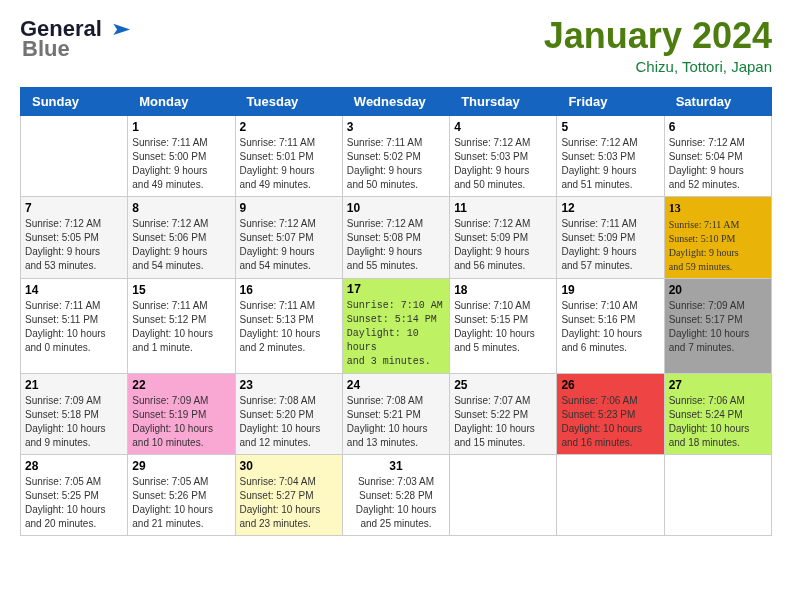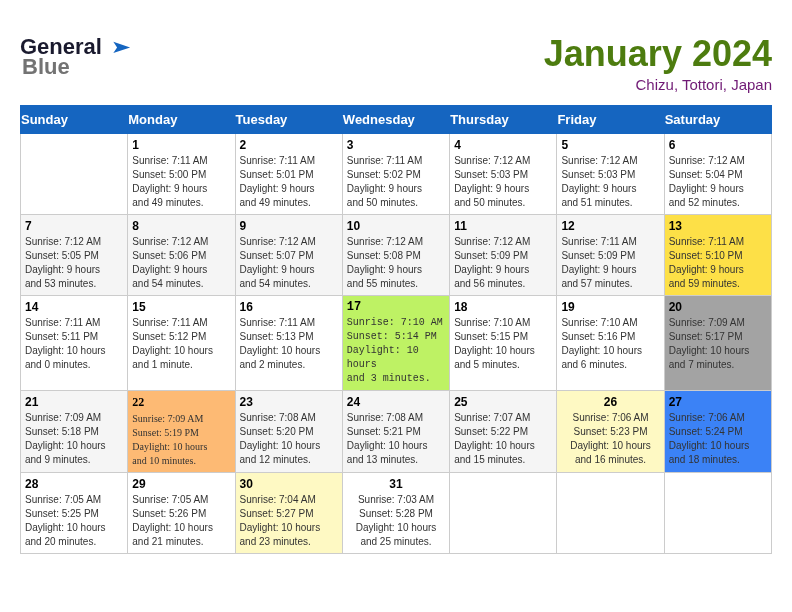--- a/index.html
+++ b/index.html
@@ -6,21 +6,20 @@
     body {
       font-family: Arial, sans-serif;
       background: #fff;
       width: 792px;
       height: 612px;
       overflow: hidden;
     }
     .container {
       width: 792px;
       padding: 16px 20px 10px 20px;
-      margin-top: 18px;
     }
     .header {
       display: flex;
       justify-content: space-between;
       align-items: flex-start;
       margin-bottom: 12px;
     }
     .logo {
       display: flex;
       flex-direction: column;
@@ -36,34 +35,34 @@
       text-align: right;
     }
     .month-title {
       font-size: 36px;
       font-weight: bold;
       color: #4d7c0f;
       line-height: 1.1;
     }
     .location {
       font-size: 15px;
-      color: #701a75;
+      color: #15803d;
       margin-top: 2px;
     }
     table {
       width: 100%;
       border-collapse: collapse;
       font-size: 11px;
     }
     thead tr th {
       background-color: #1565c0;
       color: #fff;
       font-weight: bold;
       font-size: 13px;
-      padding: 6px 0;
+      padding: 6px 11px;
       text-align: left;
       border: 1px solid #1565c0;
     }
     tbody tr td {
       vertical-align: top;
       border: 1px solid #ccc;
       padding: 4px 4px 4px 4px;
       min-height: 80px;
       width: 14.28%;
       background: #fff;
@@ -165,21 +164,21 @@
             <div class="day-info">Sunrise: 7:12 AM<br>Sunset: 5:08 PM<br>Daylight: 9 hours<br>and 55 minutes.</div>
           </td>
           <td style="background: rgb(245, 245, 245);">
             <span class="day-number">11</span>
             <div class="day-info">Sunrise: 7:12 AM<br>Sunset: 5:09 PM<br>Daylight: 9 hours<br>and 56 minutes.</div>
           </td>
           <td style="background: rgb(245, 245, 245);">
             <span class="day-number">12</span>
             <div class="day-info">Sunrise: 7:11 AM<br>Sunset: 5:09 PM<br>Daylight: 9 hours<br>and 57 minutes.</div>
           </td>
-          <td style="background: #fde047;">
+          <td style="background: #eab308; font-family: Liberation Serif, serif;">
             <span class="day-number">13</span>
             <div class="day-info">Sunrise: 7:11 AM<br>Sunset: 5:10 PM<br>Daylight: 9 hours<br>and 59 minutes.</div>
           </td>
         </tr>
         <tr>
           <td style="background: rgb(255, 255, 255);">
             <span class="day-number">14</span>
             <div class="day-info">Sunrise: 7:11 AM<br>Sunset: 5:11 PM<br>Daylight: 10 hours<br>and 0 minutes.</div>
           </td>
           <td style="background: rgb(255, 255, 255);">
@@ -205,41 +204,41 @@
           <td style="background: #a3a3a3;">
             <span class="day-number">20</span>
             <div class="day-info">Sunrise: 7:09 AM<br>Sunset: 5:17 PM<br>Daylight: 10 hours<br>and 7 minutes.</div>
           </td>
         </tr>
         <tr>
           <td style="background: rgb(245, 245, 245);">
             <span class="day-number">21</span>
             <div class="day-info">Sunrise: 7:09 AM<br>Sunset: 5:18 PM<br>Daylight: 10 hours<br>and 9 minutes.</div>
           </td>
-          <td style="background: #fdba74; font-family: Liberation Serif, serif;">
+          <td style="background: #f9a8d4;">
             <span class="day-number">22</span>
             <div class="day-info">Sunrise: 7:09 AM<br>Sunset: 5:19 PM<br>Daylight: 10 hours<br>and 10 minutes.</div>
           </td>
           <td style="background: rgb(245, 245, 245);">
             <span class="day-number">23</span>
             <div class="day-info">Sunrise: 7:08 AM<br>Sunset: 5:20 PM<br>Daylight: 10 hours<br>and 12 minutes.</div>
           </td>
           <td style="background: rgb(245, 245, 245);">
             <span class="day-number">24</span>
             <div class="day-info">Sunrise: 7:08 AM<br>Sunset: 5:21 PM<br>Daylight: 10 hours<br>and 13 minutes.</div>
           </td>
           <td style="background: rgb(245, 245, 245);">
             <span class="day-number">25</span>
             <div class="day-info">Sunrise: 7:07 AM<br>Sunset: 5:22 PM<br>Daylight: 10 hours<br>and 15 minutes.</div>
           </td>
-          <td style="background: #fef9c3; text-align: center;">
+          <td style="background: #ef4444;">
             <span class="day-number">26</span>
             <div class="day-info">Sunrise: 7:06 AM<br>Sunset: 5:23 PM<br>Daylight: 10 hours<br>and 16 minutes.</div>
           </td>
-          <td style="background: #3b82f6;">
+          <td style="background: #bef264;">
             <span class="day-number">27</span>
             <div class="day-info">Sunrise: 7:06 AM<br>Sunset: 5:24 PM<br>Daylight: 10 hours<br>and 18 minutes.</div>
           </td>
         </tr>
         <tr>
           <td style="background: rgb(255, 255, 255);">
             <span class="day-number">28</span>
             <div class="day-info">Sunrise: 7:05 AM<br>Sunset: 5:25 PM<br>Daylight: 10 hours<br>and 20 minutes.</div>
           </td>
           <td style="background: rgb(255, 255, 255);">

